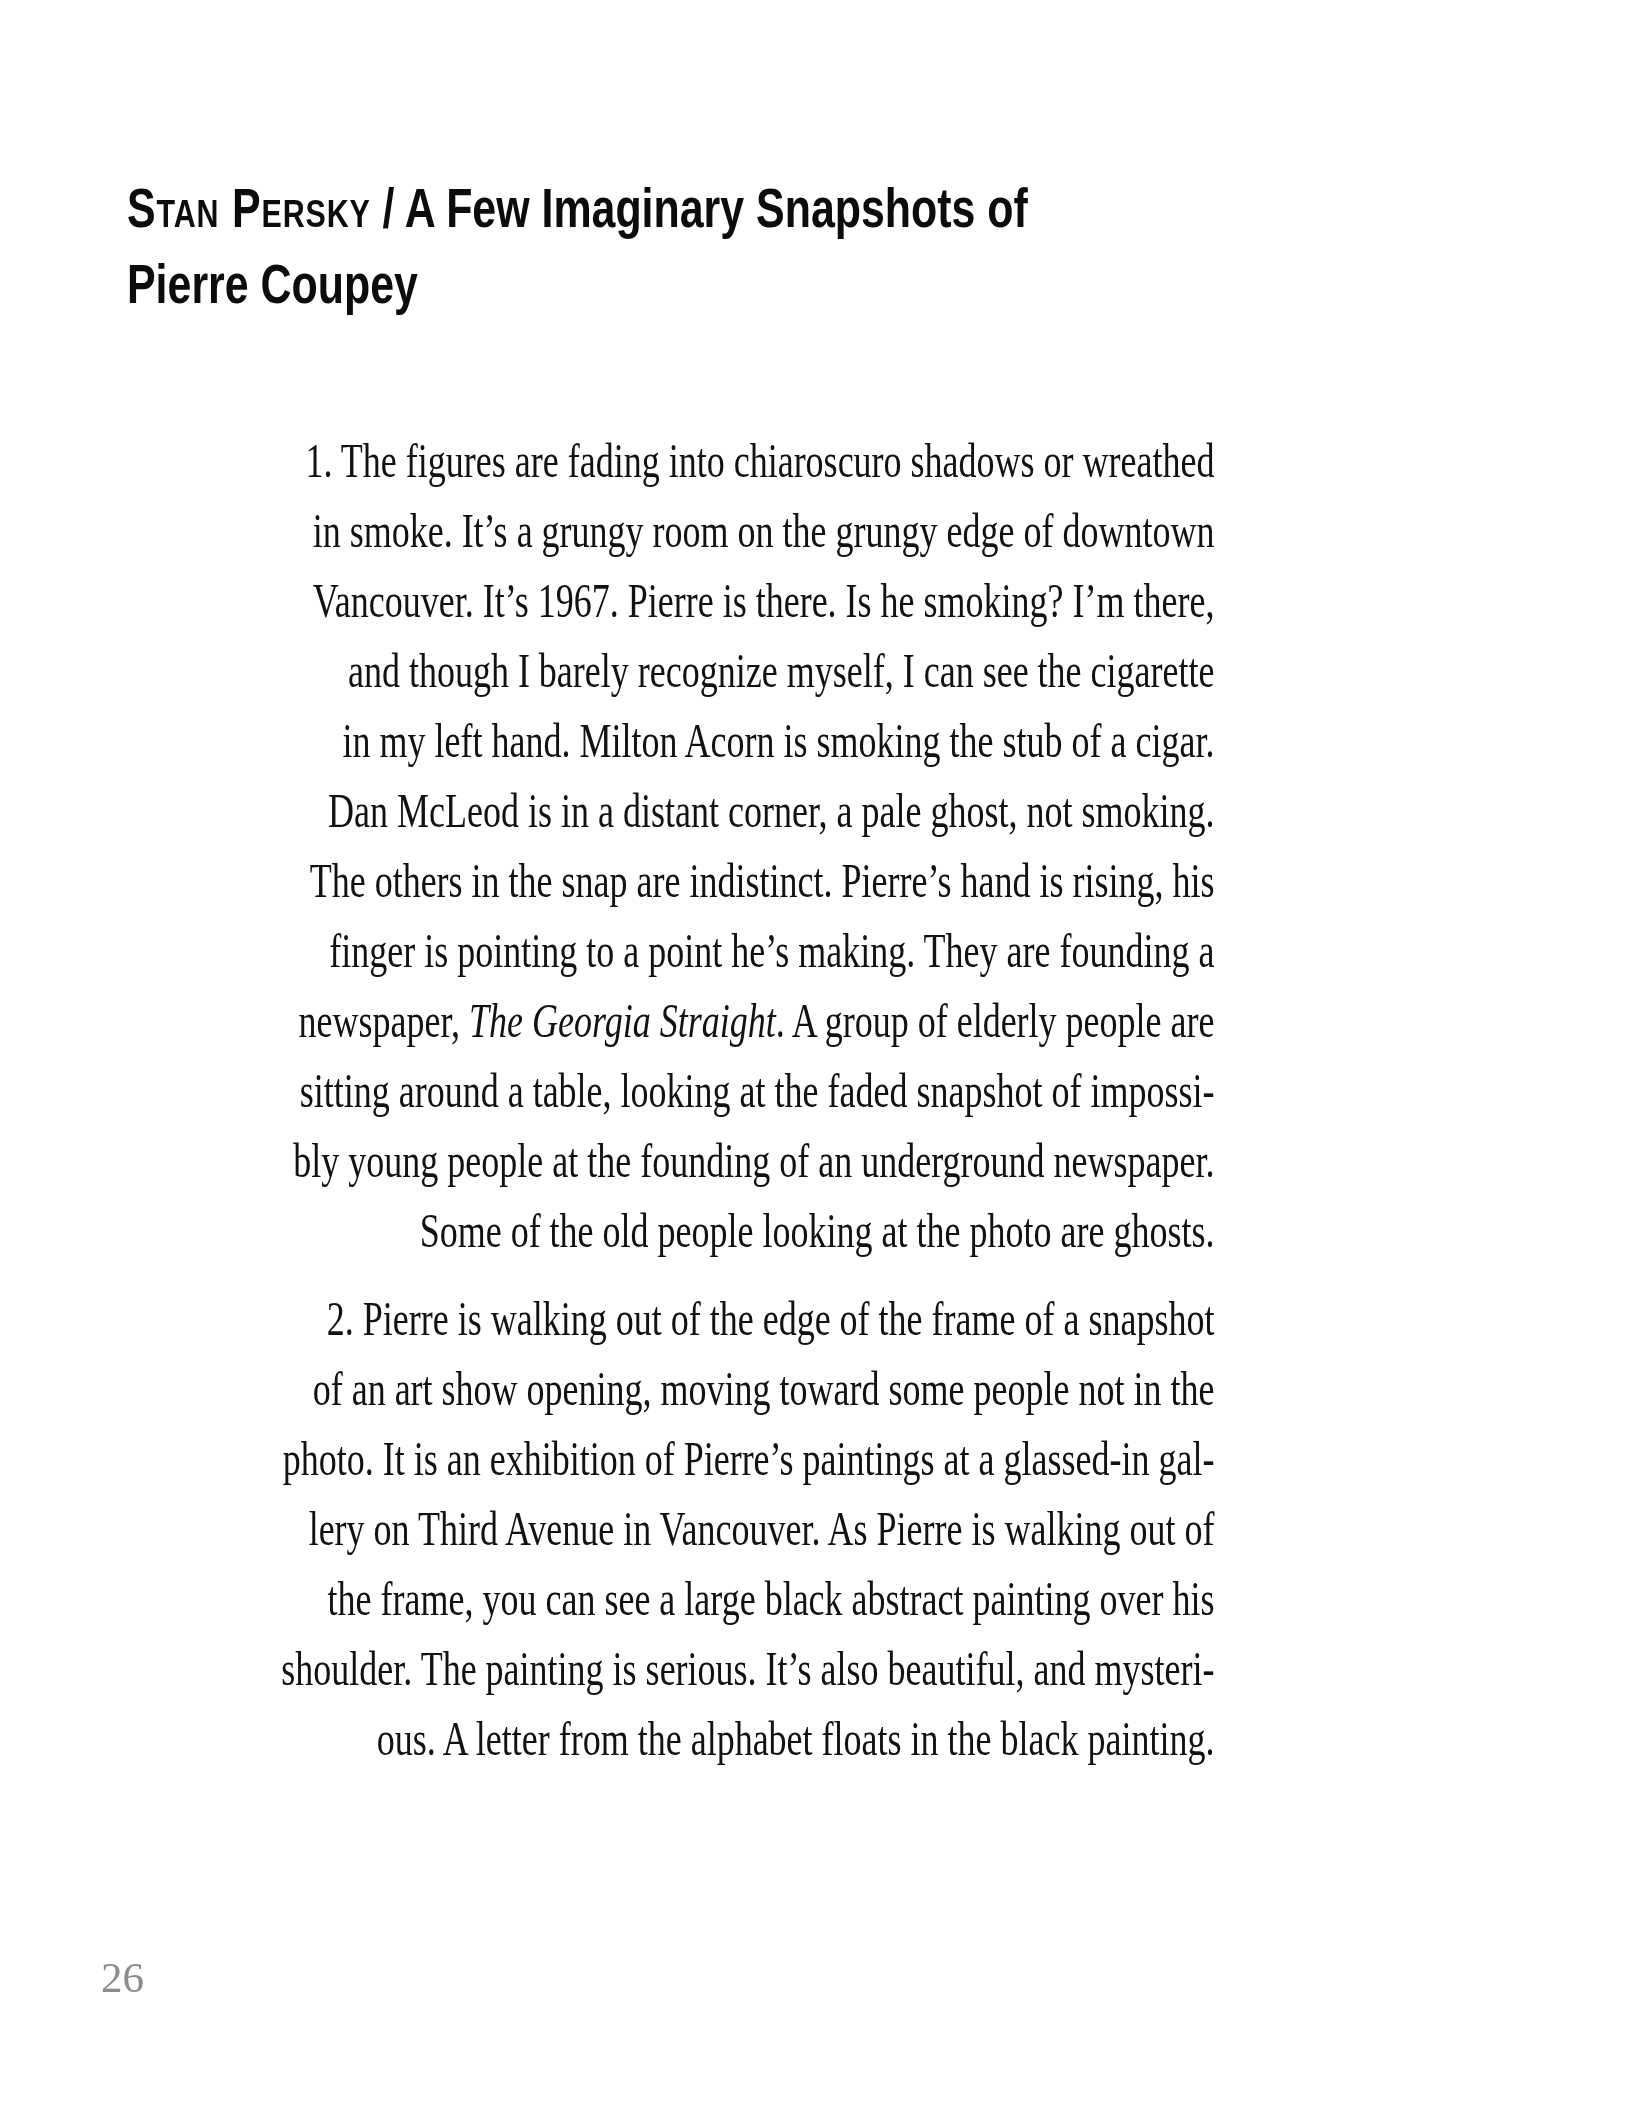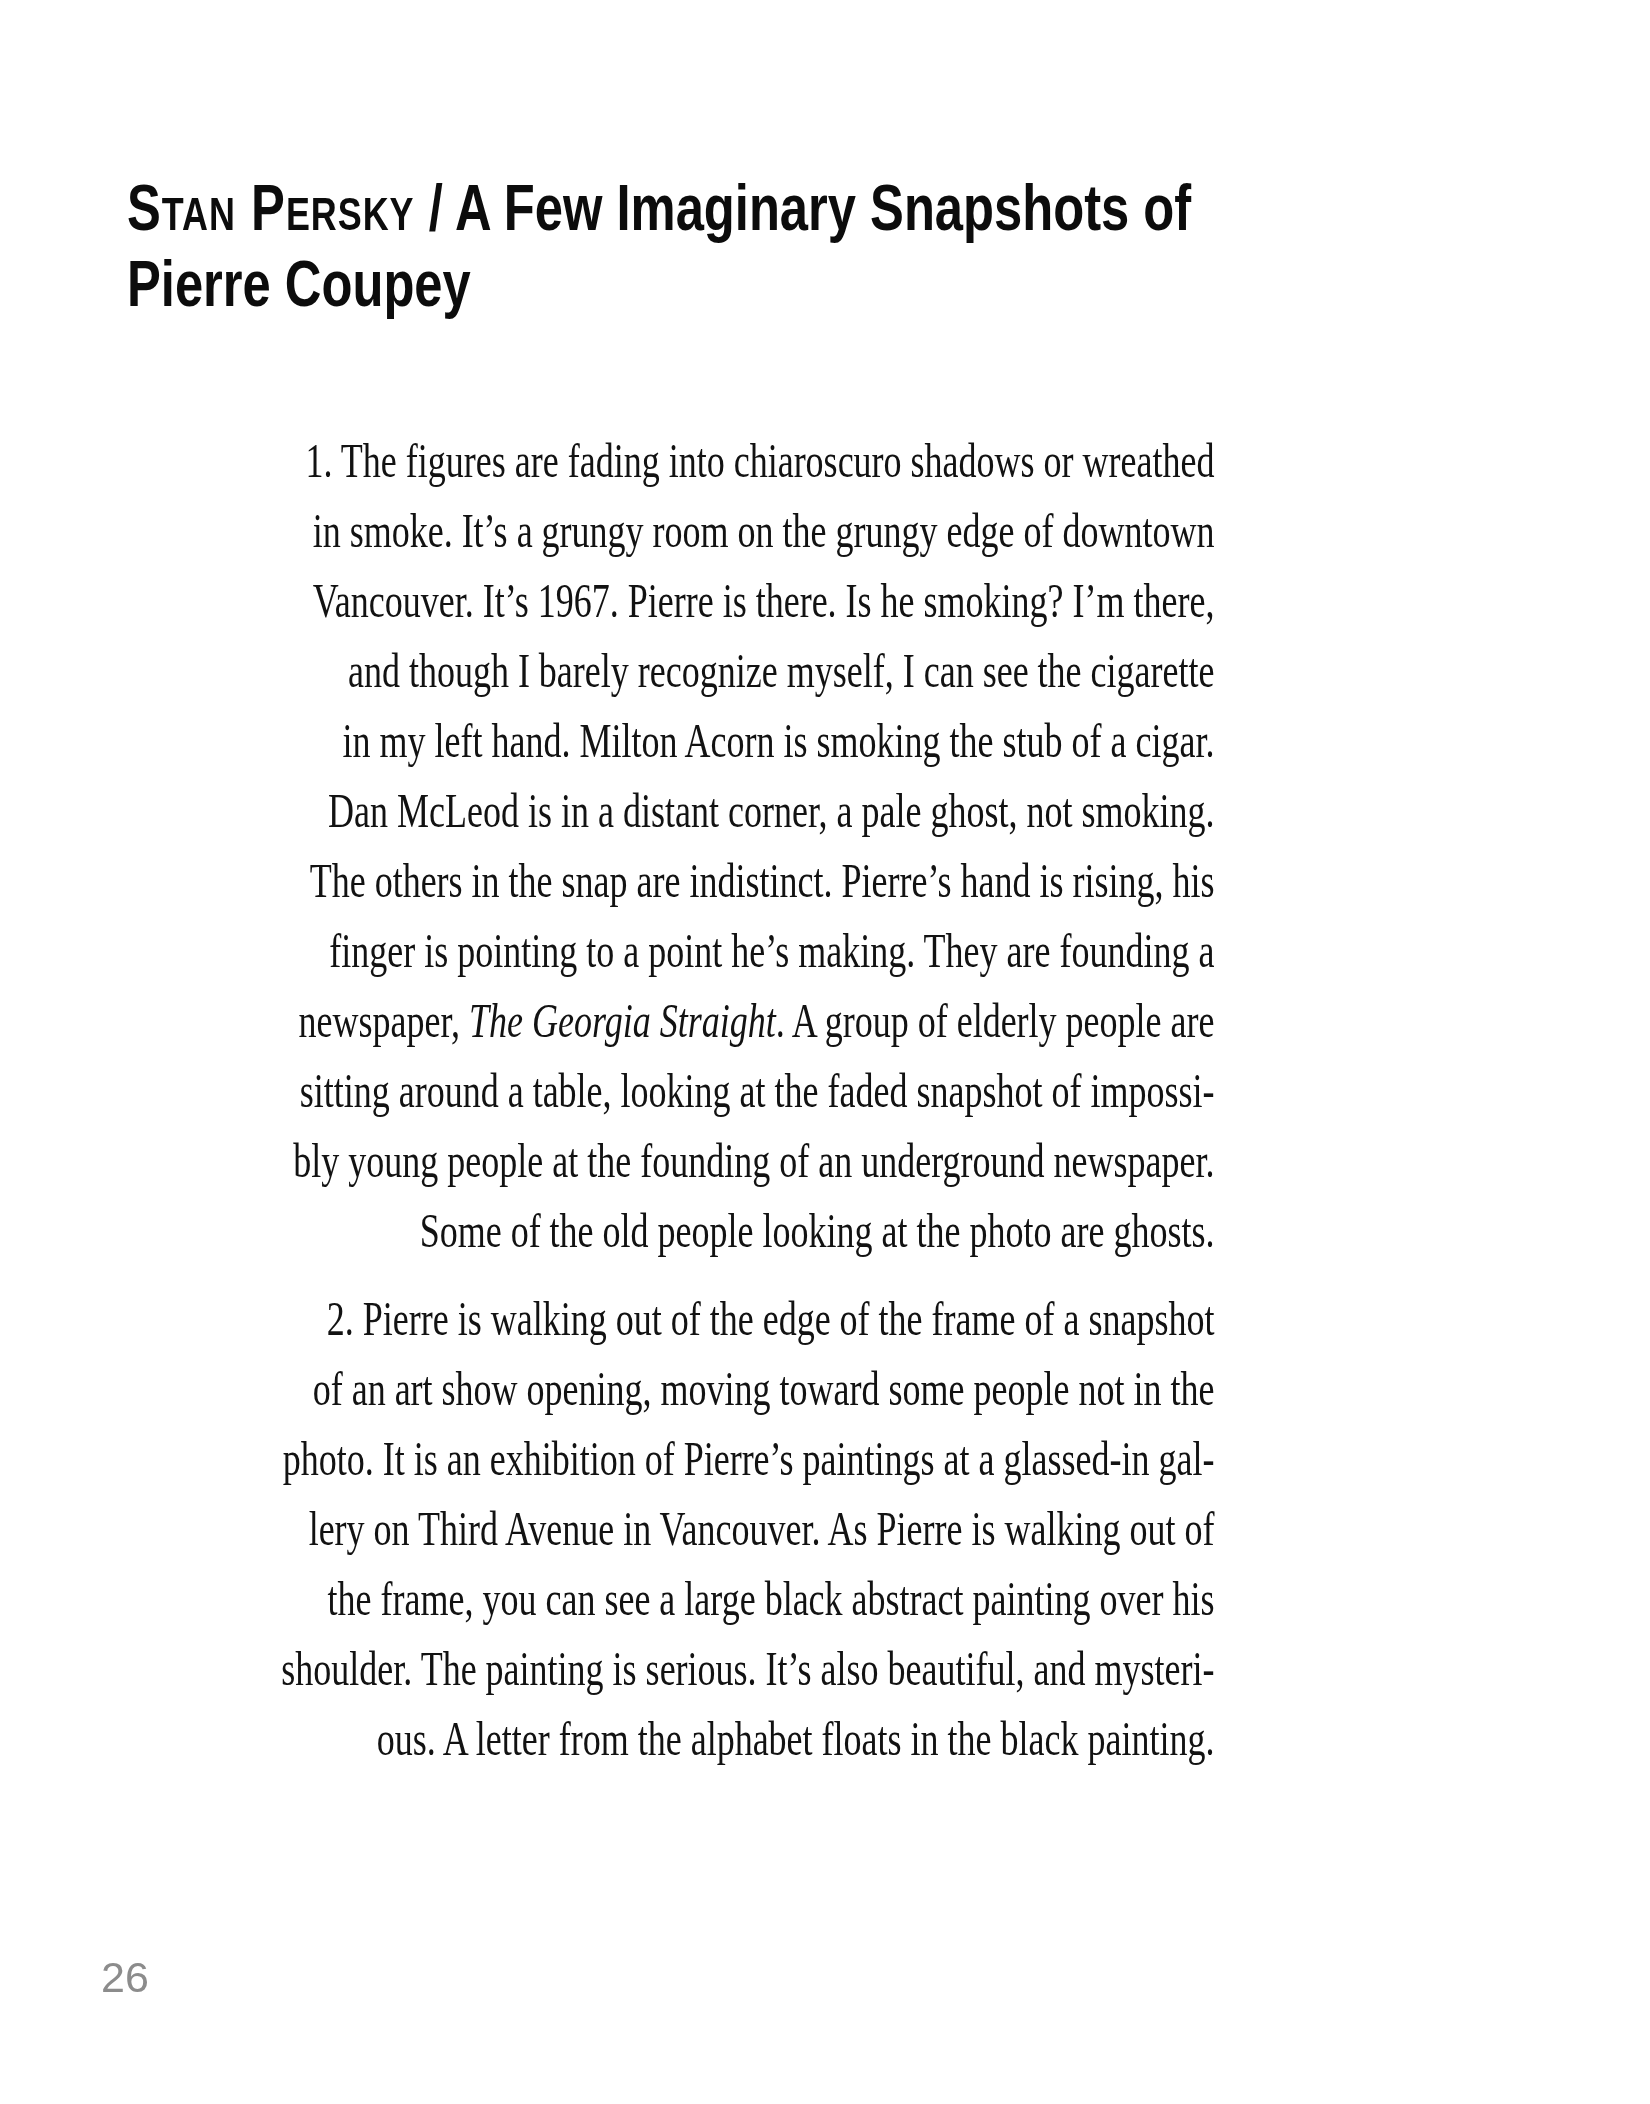--- a/index.html
+++ b/index.html
@@ -12,21 +12,21 @@
     color: #121212;
     overflow: hidden;
   }
   .title {
     position: absolute;
     left: 127px;
     top: 170px;
     margin: 0;
     font-family: "Liberation Sans", sans-serif;
     font-weight: 700;
-    font-size: 65px;
+    font-size: 55px;
     line-height: 76px;
     color: #0c0c0c;
   }
   .title-line {
     white-space: nowrap;
     transform: scaleX(0.78);
     transform-origin: 0 50%;
   }
   .smallcaps {
     font-variant: small-caps;
@@ -46,21 +46,21 @@
   .line {
     white-space: nowrap;
     transform: scaleX(0.75);
     transform-origin: 0 50%;
   }
   .italic { font-style: italic; }
   .page-number {
     position: absolute;
     left: 101px;
     top: 1956px;
-    font-family: Liberation Sans, sans-serif;
+    font-family: Liberation Serif, serif;
     font-size: 43px;
     line-height: 43px;
     color: #8c8c8c;
   }
 </style>
 </head>
 <body>
 
 <div class="page">
   <h1 class="title">

